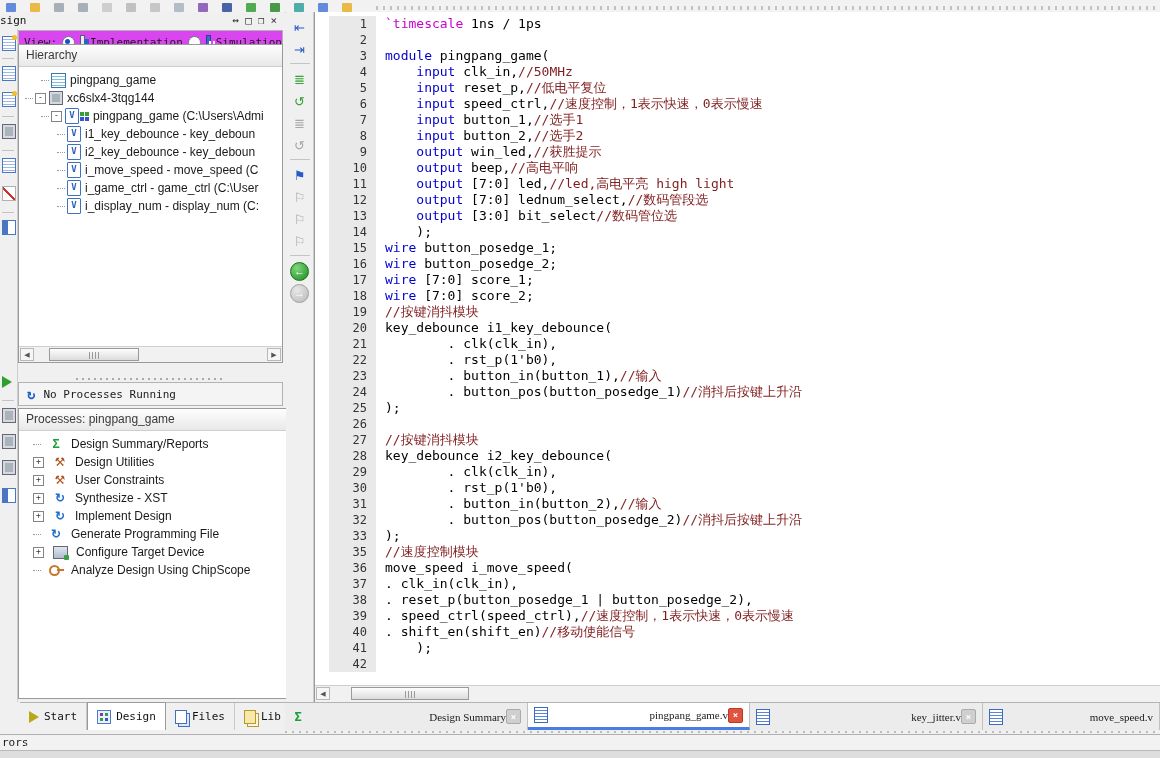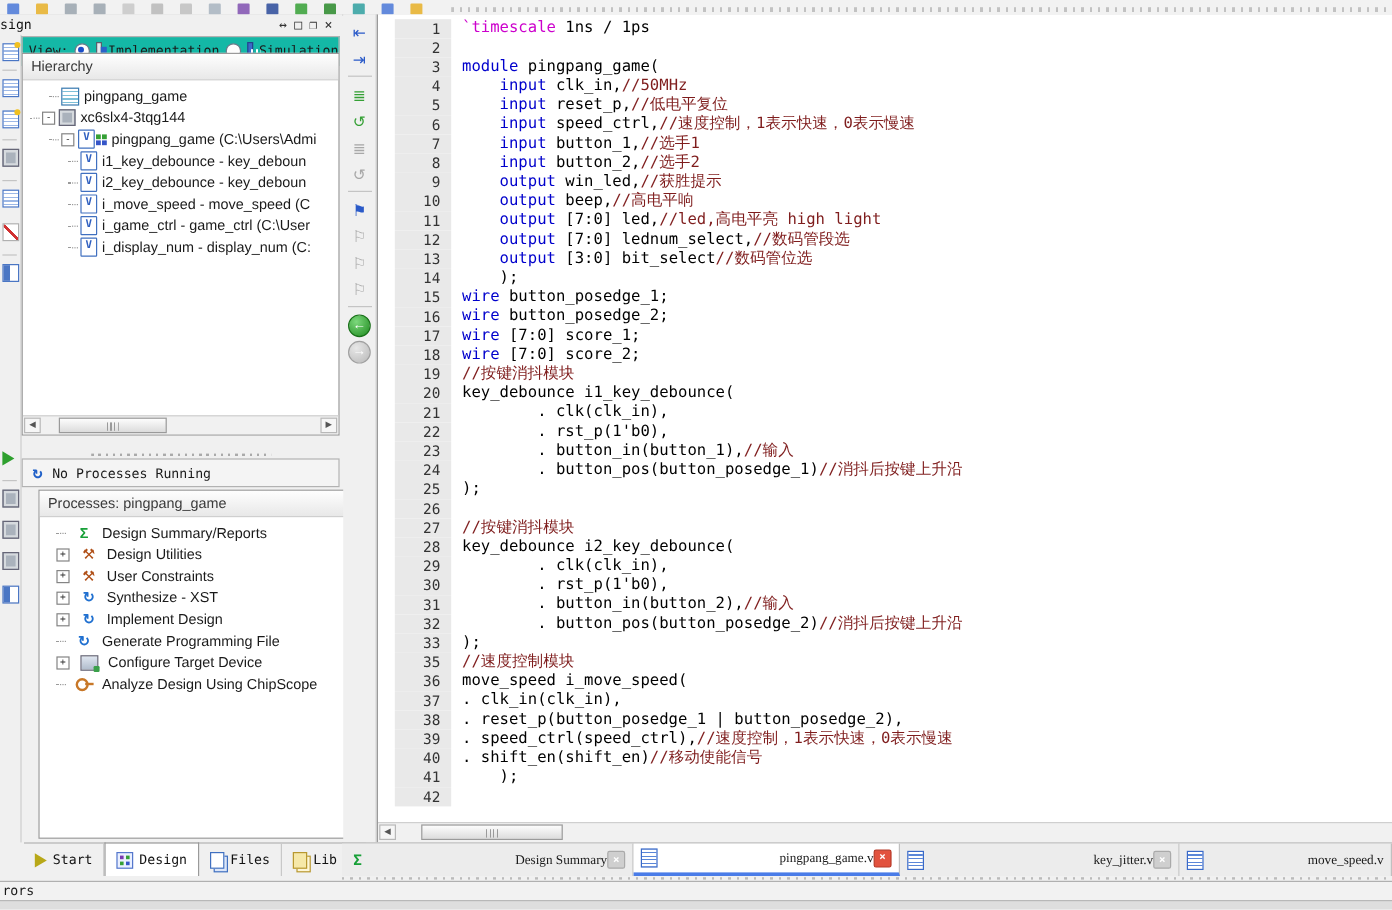--- a/index.html
+++ b/index.html
@@ -21,33 +21,33 @@
   .m-chip{background:#aab2bc;border:1px solid #667;box-shadow:inset 0 0 0 2px #d6dade;}
   .m-red{background:#fff;border:1px solid #b0b0b0;
          background-image:linear-gradient(45deg,transparent 44%,#d03030 44%,#d03030 56%,transparent 56%);}
   .m-cols{background:linear-gradient(90deg,#4a76c4 0 45%,#fff 45%);border:1px solid #4a76c4;}
   .m-play{width:0!important;height:0!important;border-left:10px solid #2ea02e;border-top:6px solid transparent;border-bottom:6px solid transparent;background:none!important;}
   .m-sep{position:absolute;left:2px;width:12px;border-top:1px solid #c4c4c4;}
   
   #design-titlebar{position:absolute;left:0;top:12px;width:285px;height:17px;background:#f0f0f0;
       display:flex;align-items:center;font-family:"DejaVu Sans Mono",monospace;font-size:11px;color:#111;}
   #design-titlebar .wbtns{margin-left:auto;display:flex;gap:6px;padding-right:8px;color:#333;font-size:11px;align-items:center;}
-  #view-bar{position:absolute;left:18px;top:30px;width:265px;height:25px;background:#14b8a6;
+  #view-bar{position:absolute;left:18px;top:30px;width:265px;height:25px;background:#d946ef;
       border:1px solid #b2b2b2;display:flex;align-items:center;gap:5px;padding-left:5px;box-sizing:border-box;
       font-family:"DejaVu Sans Mono",monospace;font-size:11px;}
   .radio{width:11px;height:11px;border:1px solid #6a7a8a;border-radius:50%;background:#fdfdfd;position:relative;flex:0 0 auto;}
   .radio.sel::after{content:"";position:absolute;left:2px;top:2px;width:5px;height:5px;border-radius:50%;background:#1a4ec8;}
   .ic-impl{width:13px;height:13px;background:#c8ccd2;border:1px solid #55606c;box-shadow:inset 0 0 0 2px #e8eaee;position:relative;}
   .ic-impl::after{content:"";position:absolute;left:3px;top:3px;width:5px;height:5px;background:#2a62c8;}
   .ic-sim{width:13px;height:13px;background:#3a6ac8;border:1px solid #23458c;position:relative;}
   .ic-sim::after{content:"";position:absolute;left:2px;top:5px;width:8px;height:3px;background:
       repeating-linear-gradient(90deg,#fff 0 2px,transparent 2px 4px);}
   .panel{position:absolute;left:18px;background:#fff;border:1px solid #9a9a9a;box-sizing:border-box;overflow:hidden;}
   #hierarchy{top:44px;width:265px;height:319px;}
-  #processes{top:408px;width:273px;height:291px;margin-left:14px;}
+  #processes{top:408px;width:273px;height:291px;}
   .panel-header{height:21px;line-height:21px;padding-left:7px;color:#3a3a3a;
       background:linear-gradient(#fefefe,#e8e8e8);border-bottom:1px solid #cfcfcf;}
   .tree-row,.proc-row{height:18px;display:flex;align-items:center;white-space:nowrap;overflow:hidden;}
   .tree-area{padding-top:4px;}
   .stub{width:8px;border-top:1px dotted #9a9a9a;margin-right:2px;flex:0 0 auto;}
   .expander{width:9px;height:9px;border:1px solid #848484;background:#fff;font:8px/7px "DejaVu Sans Mono",monospace;
       text-align:center;color:#333;margin-right:3px;flex:0 0 auto;}
   .tlabel{margin-left:4px;}
   .icon-project{width:13px;height:13px;background:#fff;border:1px solid #3a7ab0;flex:0 0 auto;
       background-image:repeating-linear-gradient(#fff 0 2px,#7ec0d8 2px 3px);}

